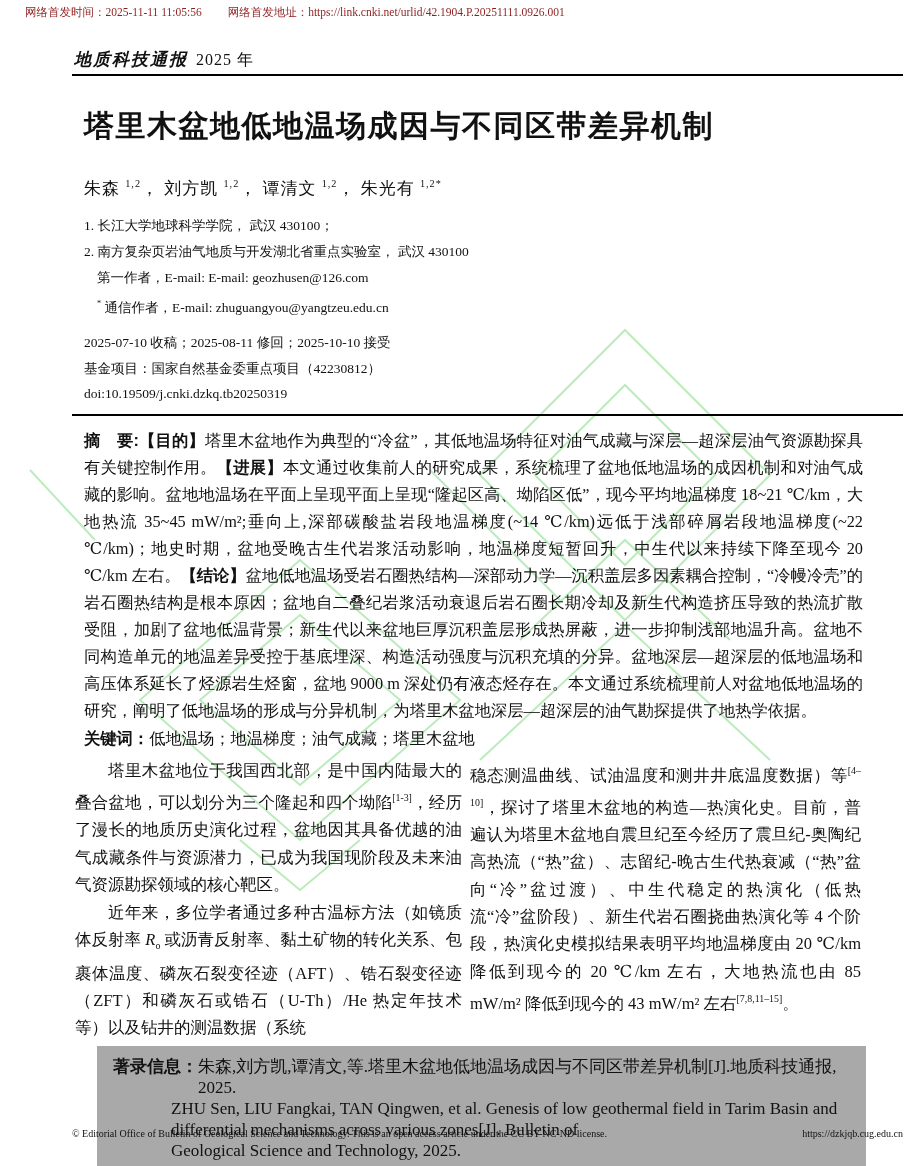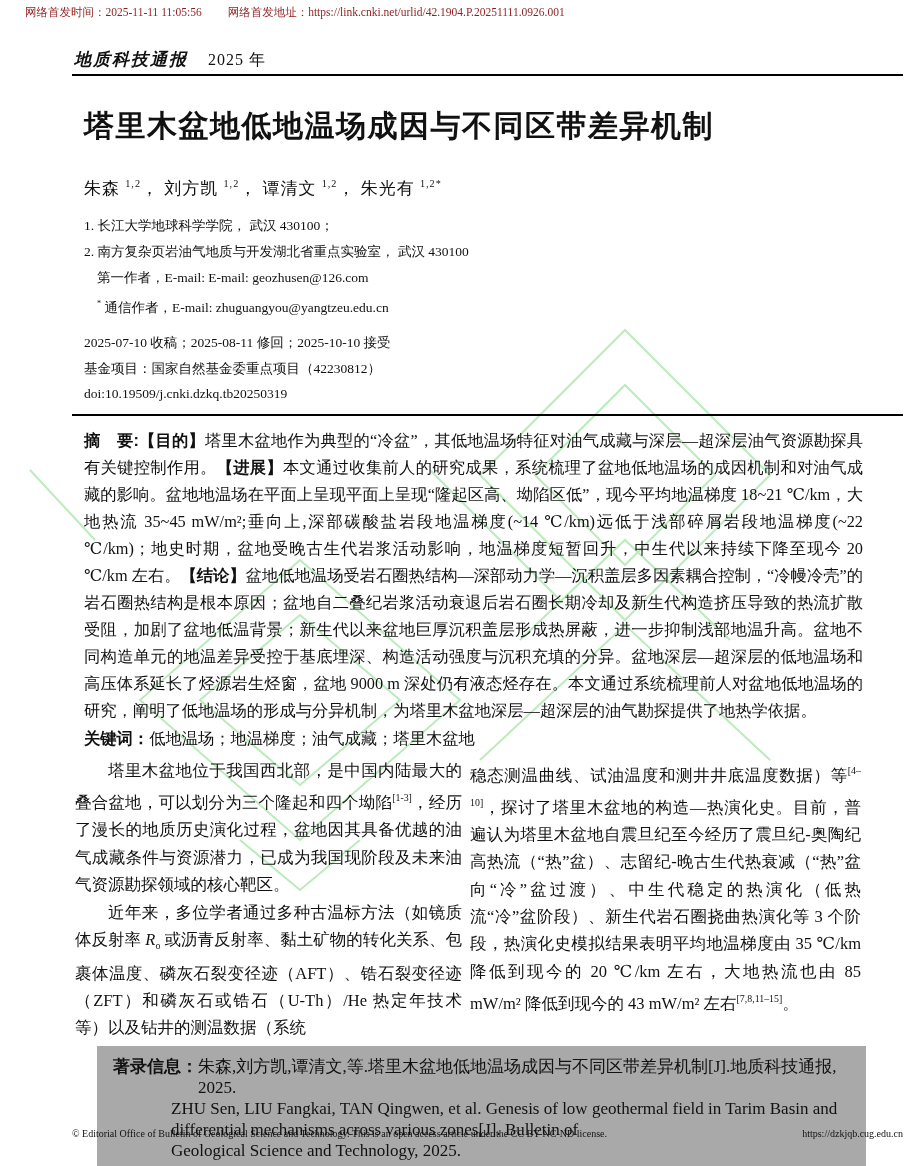--- a/index.html
+++ b/index.html
@@ -7,21 +7,21 @@
   .page {
     position:relative; width:904px; height:1166px; margin:0 auto;
     background:#ffffff; overflow:hidden;
     font-family:"Liberation Serif","DejaVu Serif",serif; color:#111;
   }
   .wm { position:absolute; inset:0; z-index:0; pointer-events:none; }
   .layer { position:absolute; z-index:1;align-items:flex-end; }
 
   .topbar { left:25px; top:5px; font-size:11.5px; color:#8e1f1f; display:flex; gap:26px; white-space:nowrap; }
   .journal { left:74px; top:48px; font-size:17px; font-weight:bold; font-style:italic; letter-spacing:2px; }
-  .journal .yr { font-style:normal; font-weight:normal; letter-spacing:1px; margin-left:20px; font-size:16px; }
+  .journal .yr { font-style:normal; font-weight:normal; letter-spacing:1px; margin-left:8px; font-size:16px; }
   .rule { background:#000; height:2px; }
   .rule1 { left:72px; top:74px; width:831px; }
   .rule2 { left:72px; top:414px; width:831px; height:1.6px; }
 
   .title { left:84px; top:106px; font-size:30px; font-weight:bold;
            font-family:Liberation Mono, monospace; letter-spacing:1.5px; }
   .authors { left:84px; top:177px; font-size:17px; letter-spacing:1px; }
   sup { font-size:0.6em; }
   sub { font-size:0.6em; }
   .b { font-weight:bold; font-family:"Liberation Sans","DejaVu Sans",sans-serif; }
@@ -101,21 +101,21 @@
   <div class="layer abstract">
     <div><span class="b">摘　要:</span><span class="b">【目的】</span><span>塔里木盆地作为典型的“冷盆”，其低地温场特征对油气成藏与深层—超深层油气资源勘探具有关键控制作用。</span><span class="b">【进展】</span><span>本文通过收集前人的研究成果，系统梳理了盆地低地温场的成因机制和对油气成藏的影响。盆地地温场在平面上呈现平面上呈现“隆起区高、坳陷区低”，现今平均地温梯度 18~21 ℃/km，大地热流 35~45 mW/m²;垂向上,深部碳酸盐岩段地温梯度(~14 ℃/km)远低于浅部碎屑岩段地温梯度(~22 ℃/km)；地史时期，盆地受晚古生代岩浆活动影响，地温梯度短暂回升，中生代以来持续下降至现今 20 ℃/km 左右。</span><span class="b">【结论】</span><span>盆地低地温场受岩石圈热结构—深部动力学—沉积盖层多因素耦合控制，“冷幔冷壳”的岩石圈热结构是根本原因；盆地自二叠纪岩浆活动衰退后岩石圈长期冷却及新生代构造挤压导致的热流扩散受阻，加剧了盆地低温背景；新生代以来盆地巨厚沉积盖层形成热屏蔽，进一步抑制浅部地温升高。盆地不同构造单元的地温差异受控于基底埋深、构造活动强度与沉积充填的分异。盆地深层—超深层的低地温场和高压体系延长了烃源岩生烃窗，盆地 9000 m 深处仍有液态烃存在。本文通过系统梳理前人对盆地低地温场的研究，阐明了低地温场的形成与分异机制，为塔里木盆地深层—超深层的油气勘探提供了地热学依据。</span></div>
     <div class="keywords"><span class="b">关键词：</span><span>低地温场；地温梯度；油气成藏；塔里木盆地</span></div>
   </div>
 
   <div class="layer col col-left">
     <p><span>塔里木盆地位于我国西北部，是中国内陆最大的叠合盆地，可以划分为三个隆起和四个坳陷</span><sup>[1-3]</sup><span>，经历了漫长的地质历史演化过程，盆地因其具备优越的油气成藏条件与资源潜力，已成为我国现阶段及未来油气资源勘探领域的核心靶区。</span></p>
     <p><span>近年来，多位学者通过多种古温标方法（如镜质体反射率 </span><span class="i">R</span><sub>o</sub><span> 或沥青反射率、黏土矿物的转化关系、包裹体温度、磷灰石裂变径迹（AFT）、锆石裂变径迹（ZFT）和磷灰石或锆石（U-Th）/He 热定年技术等）以及钻井的测温数据（系统</span></p>
   </div>
   <div class="layer col col-right">
-    <p class="noindent"><span>稳态测温曲线、试油温度和测井井底温度数据）等</span><sup>[4–10]</sup><span>，探讨了塔里木盆地的构造—热演化史。目前，普遍认为塔里木盆地自震旦纪至今经历了震旦纪-奥陶纪高热流（“热”盆）、志留纪-晚古生代热衰减（“热”盆向“冷”盆过渡）、中生代稳定的热演化（低热流“冷”盆阶段）、新生代岩石圈挠曲热演化等 3 个阶段，热演化史模拟结果表明平均地温梯度由 35 ℃/km 降低到现今的 20 ℃/km 左右，大地热流也由 85 mW/m² 降低到现今的 43 mW/m² 左右</span><sup>[7,8,11–15]</sup><span>。</span></p>
+    <p class="noindent"><span>稳态测温曲线、试油温度和测井井底温度数据）等</span><sup>[4–10]</sup><span>，探讨了塔里木盆地的构造—热演化史。目前，普遍认为塔里木盆地自震旦纪至今经历了震旦纪-奥陶纪高热流（“热”盆）、志留纪-晚古生代热衰减（“热”盆向“冷”盆过渡）、中生代稳定的热演化（低热流“冷”盆阶段）、新生代岩石圈挠曲热演化等 4 个阶段，热演化史模拟结果表明平均地温梯度由 20 ℃/km 降低到现今的 20 ℃/km 左右，大地热流也由 85 mW/m² 降低到现今的 43 mW/m² 左右</span><sup>[7,8,11–15]</sup><span>。</span></p>
   </div>
 
   <div class="layer citebox">
     <div class="row1">
       <span class="lbl">著录信息：</span>
       <span>朱森,刘方凯,谭清文,等.塔里木盆地低地温场成因与不同区带差异机制[J].地质科技通报, 2025.</span>
     </div>
     <div class="en">ZHU Sen, LIU Fangkai, TAN Qingwen, et al. Genesis of low geothermal field in Tarim Basin and differential mechanisms across various zones[J]. Bulletin of</div>
     <div class="en">Geological Science and Technology, 2025.</div>
   </div>

